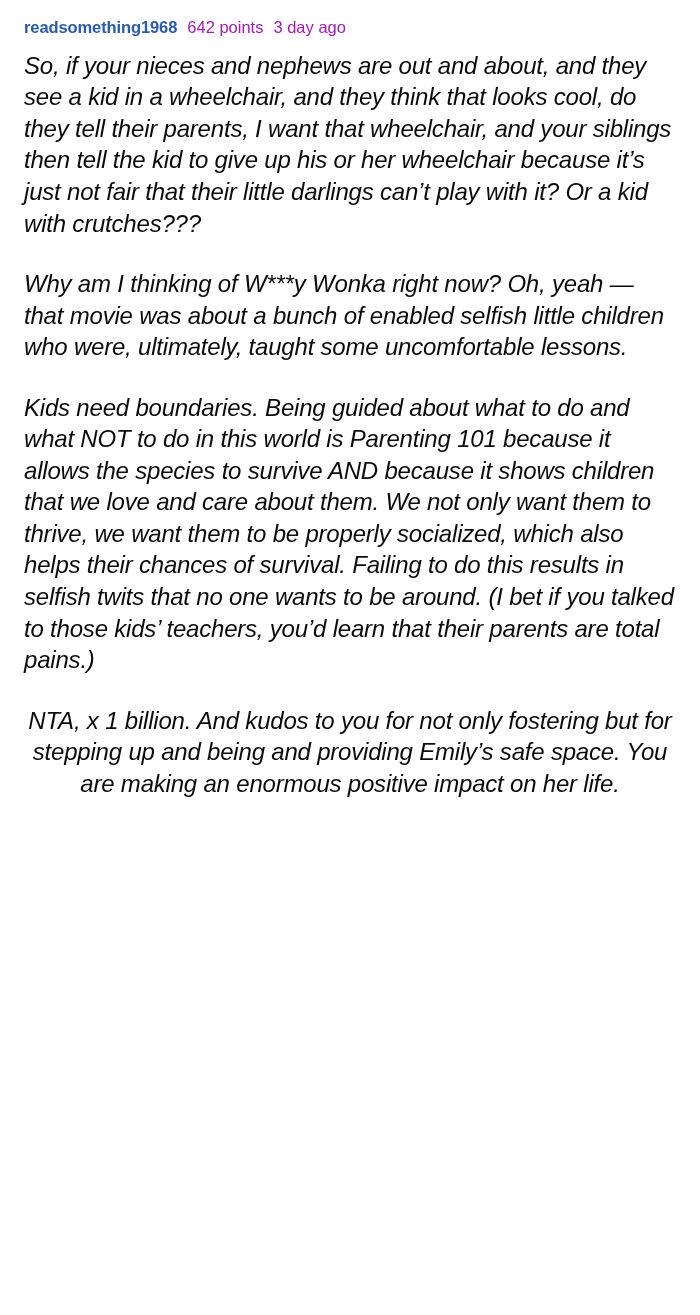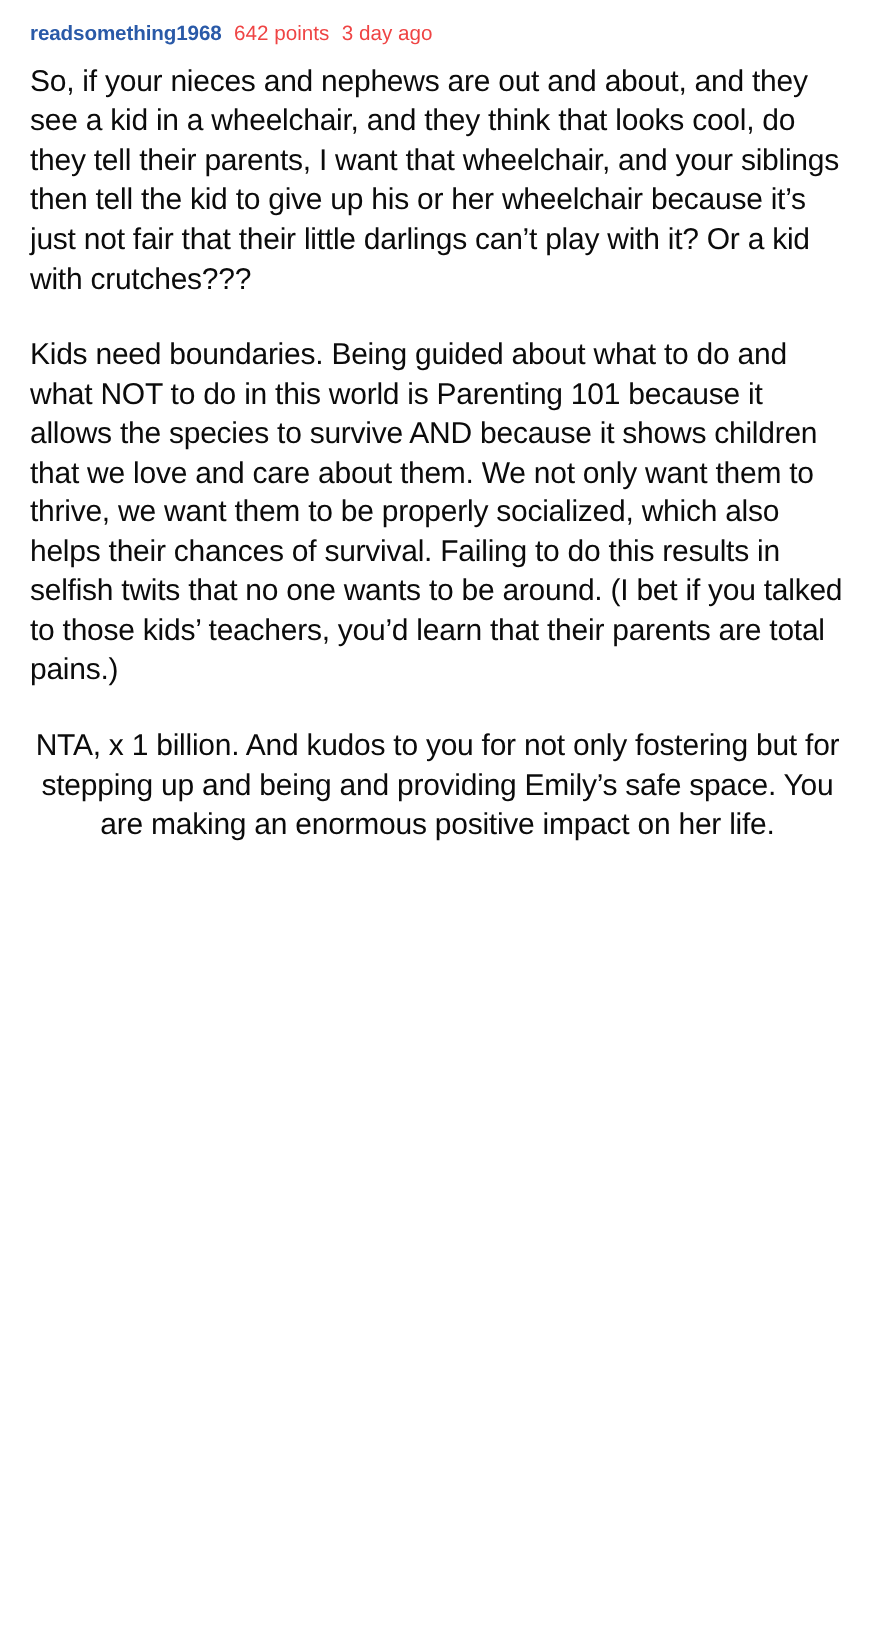--- a/index.html
+++ b/index.html
@@ -27,47 +27,49 @@
     font-size: 16.5px;
     line-height: 1.2;
   }
   .author {
     color: #2a5aa8;
     font-weight: bold;
     font-size: 16.5px;
     letter-spacing: -0.1px;
   }
   .points, .timestamp {
-    color: #ef4444;
+    color: #a21caf;
     font-size: 16.5px;
   }
   .comment-body {
     font-size: 24px;
     line-height: 1.315;
     color: #0b0b0b;
     letter-spacing: -0.2px;
   }
   .comment-body p {
     margin: 0 0 29px 0;
+    font-style: italic;
   }
   .comment-body p:last-child {
     margin-bottom: 0;
     text-align: center;
   }
 </style>
 </head>
 <body>
 
 <div class="comment">
 
   <div class="comment-header">
     <span class="author">readsomething1968</span>
     <span class="points">642 points</span>
     <span class="timestamp">3 day ago</span>
   </div>
 
   <div class="comment-body">
     <p>So, if your nieces and nephews are out and about, and they see a kid in a wheelchair, and they think that looks cool, do they tell their parents, I want that wheelchair, and your siblings then tell the kid to give up his or her wheelchair because it’s just not fair that their little darlings can’t play with it? Or a kid with crutches???</p>
+    <p>Why am I thinking of W***y Wonka right now? Oh, yeah — that movie was about a bunch of enabled selfish little children who were, ultimately, taught some uncomfortable lessons.</p>
     <p>Kids need boundaries. Being guided about what to do and what NOT to do in this world is Parenting 101 because it allows the species to survive AND because it shows children that we love and care about them. We not only want them to thrive, we want them to be properly socialized, which also helps their chances of survival. Failing to do this results in selfish twits that no one wants to be around. (I bet if you talked to those kids’ teachers, you’d learn that their parents are total pains.)</p>
     <p>NTA, x 1 billion. And kudos to you for not only fostering but for stepping up and being and providing Emily’s safe space. You are making an enormous positive impact on her life.</p>
   </div>
 
 </div>
 
 </body></html>

